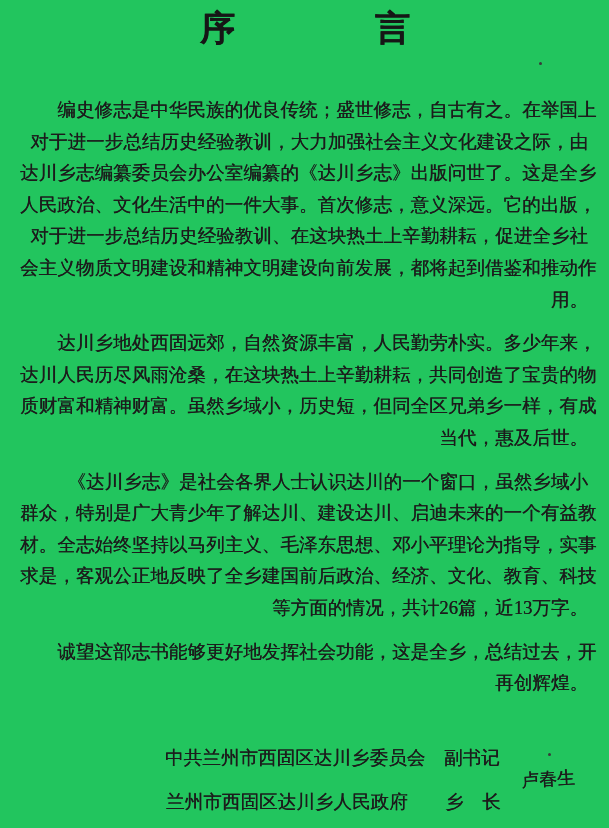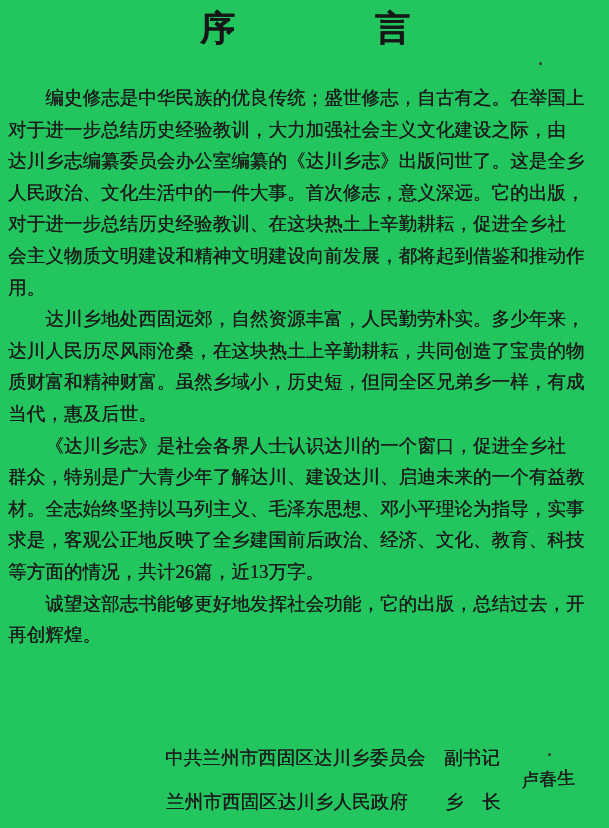--- a/index.html
+++ b/index.html
@@ -32,22 +32,23 @@
   .body-text {
     position: absolute;
     left: 8px;
     top: 82px;
     width: 592px;
     font-size: 18.6px;
     line-height: 31.6px;
     text-shadow: 0.35px 0 0 currentColor;
   }
   .para {
-    margin: 0;
+    margin: 12px;
     padding: 0;
+    text-align: right;
   }
   .line {
     height: 31.6px;
     white-space: pre;
     overflow: visible;
   }
   .sig-line-1 {
     position: absolute;
     left: 165px;
     top: 746px;
@@ -104,29 +105,29 @@
     </div>
 
     <div class="para">
       <div class="line">　　达川乡地处西固远郊，自然资源丰富，人民勤劳朴实。多少年来，</div>
       <div class="line">达川人民历尽风雨沧桑，在这块热土上辛勤耕耘，共同创造了宝贵的物</div>
       <div class="line">质财富和精神财富。虽然乡域小，历史短，但同全区兄弟乡一样，有成</div>
       <div class="line">当代，惠及后世。</div>
     </div>
 
     <div class="para">
-      <div class="line">　　《达川乡志》是社会各界人士认识达川的一个窗口，促进全乡社</div>
+      <div class="line">　　《达川乡志》是社会各界人士认识达川的一个窗口，虽然乡域小</div>
       <div class="line">群众，特别是广大青少年了解达川、建设达川、启迪未来的一个有益教</div>
       <div class="line">材。全志始终坚持以马列主义、毛泽东思想、邓小平理论为指导，实事</div>
       <div class="line">求是，客观公正地反映了全乡建国前后政治、经济、文化、教育、科技</div>
       <div class="line">等方面的情况，共计26篇，近13万字。</div>
     </div>
 
     <div class="para">
-      <div class="line">　　诚望这部志书能够更好地发挥社会功能，它的出版，总结过去，开</div>
+      <div class="line">　　诚望这部志书能够更好地发挥社会功能，这是全乡，总结过去，开</div>
       <div class="line">再创辉煌。</div>
     </div>
 
   </div>
 
   <div class="sig-line-1">中共兰州市西固区达川乡委员会　副书记</div>
 
   <div class="sig-line-2">兰州市西固区达川乡人民政府　　乡　长</div>
 
   <div class="signer">卢春生</div>

